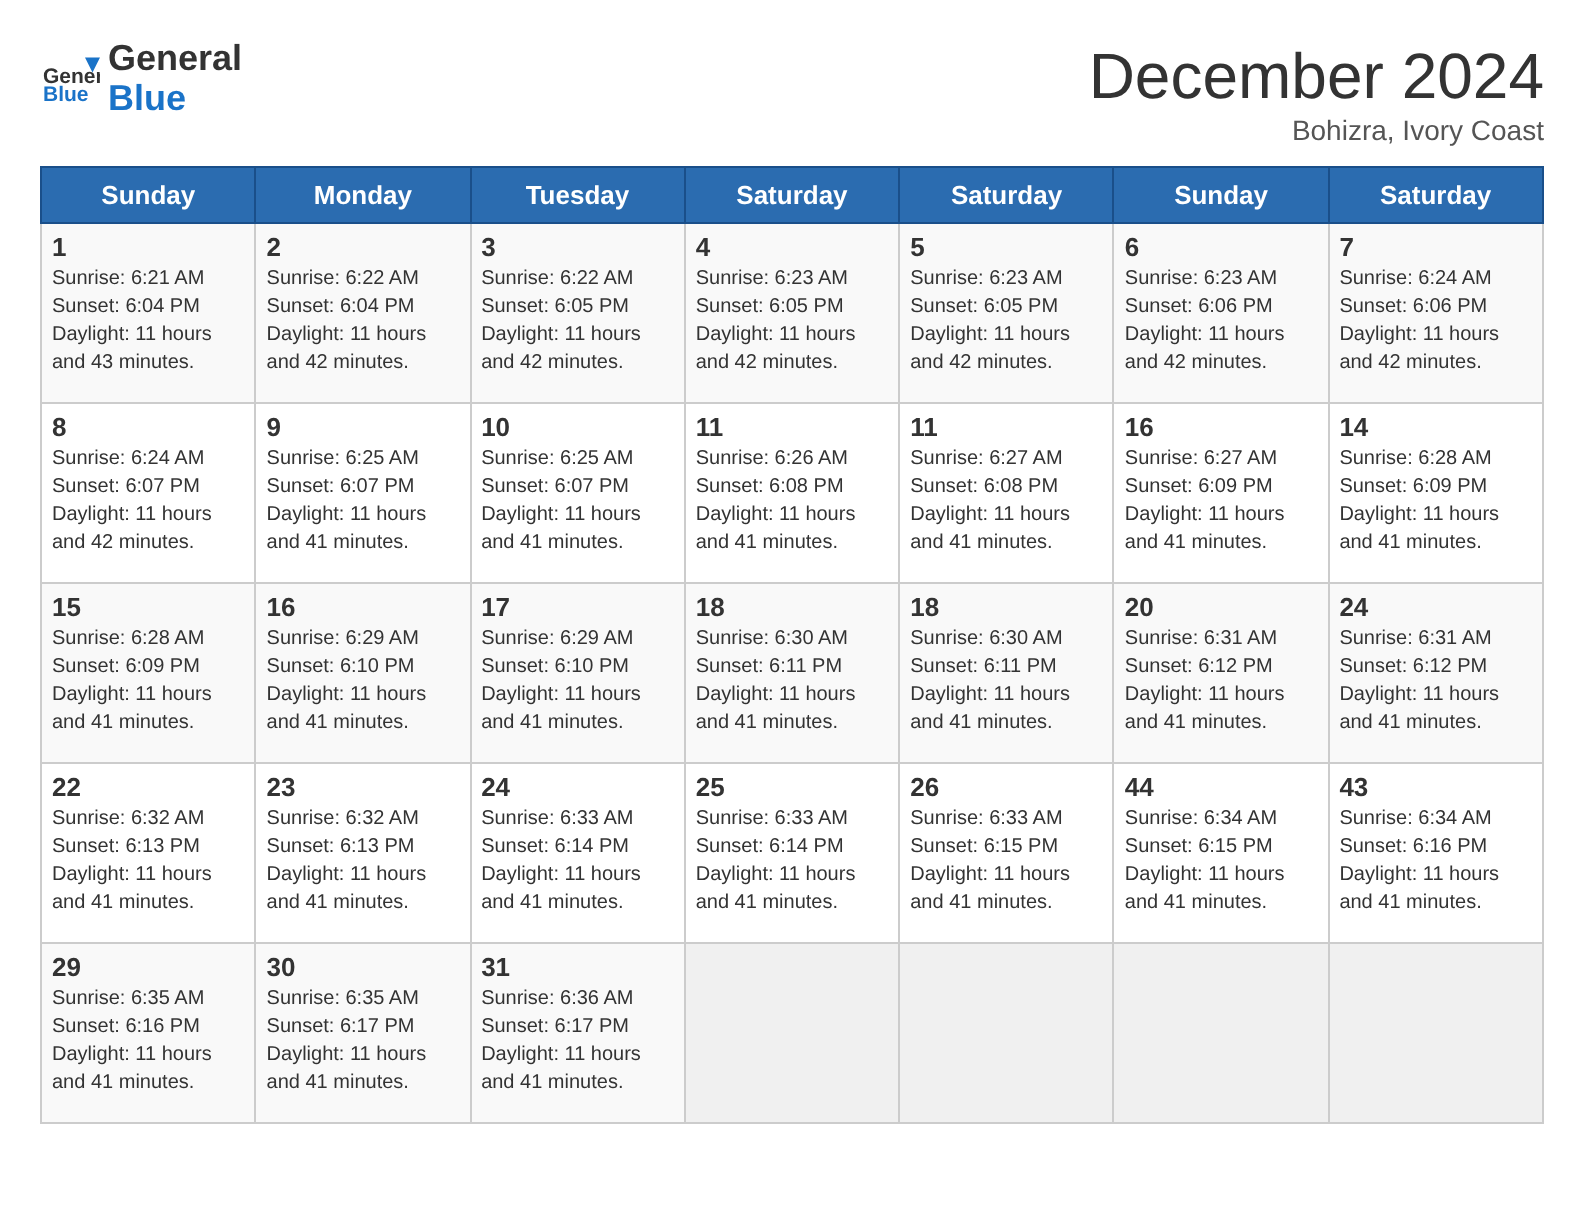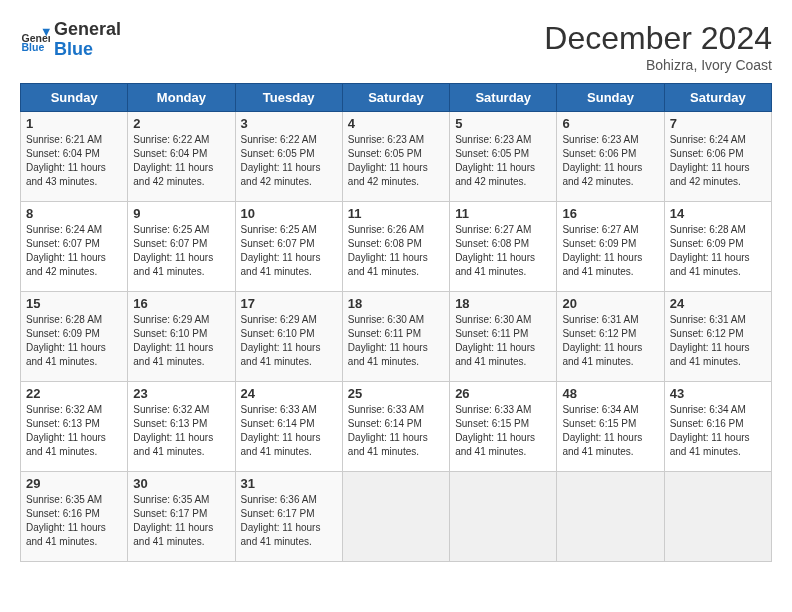--- a/index.html
+++ b/index.html
@@ -228,21 +228,21 @@
       </td>
         <td>
         <span class="day-num">25</span>
         <div class="day-info">Sunrise: 6:33 AM<br>Sunset: 6:14 PM<br>Daylight: 11 hours<br>and 41 minutes.</div>
       </td>
         <td>
         <span class="day-num">26</span>
         <div class="day-info">Sunrise: 6:33 AM<br>Sunset: 6:15 PM<br>Daylight: 11 hours<br>and 41 minutes.</div>
       </td>
         <td>
-        <span class="day-num">48</span>
+        <span class="day-num">44</span>
         <div class="day-info">Sunrise: 6:34 AM<br>Sunset: 6:15 PM<br>Daylight: 11 hours<br>and 41 minutes.</div>
       </td>
         <td>
         <span class="day-num">43</span>
         <div class="day-info">Sunrise: 6:34 AM<br>Sunset: 6:16 PM<br>Daylight: 11 hours<br>and 41 minutes.</div>
       </td>
       </tr>
       <tr>
         <td>
         <span class="day-num">29</span>

